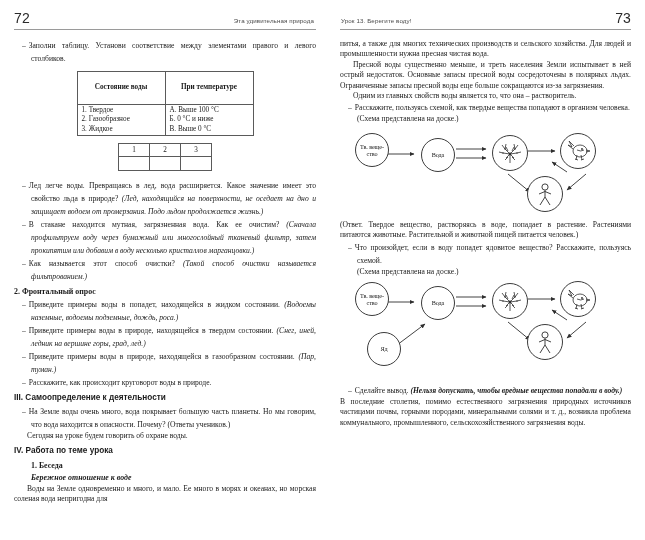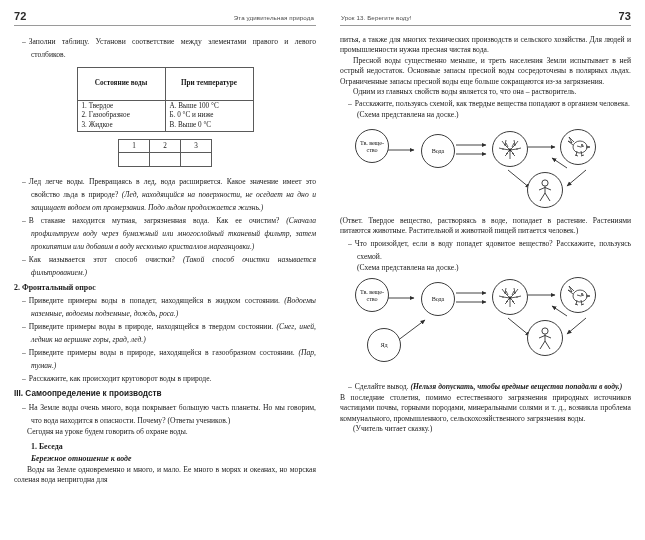--- a/index.html
+++ b/index.html
@@ -40,23 +40,22 @@
     align-items: baseline;
     font-family: "Liberation Sans", "DejaVu Sans", sans-serif;
     font-size: 6.2px;
     color: #4a4a4a;
     border-bottom: 1px solid #9a9a9a;
     padding-bottom: 3px;
     margin-bottom: 9px;
     letter-spacing: .1px;
   }
   .runhead .folio {
-    font-size: 11px;
+    font-size: 14px;
     color: #2a2a2a;
-    font-weight: bold;
   }
   .runhead .rh-title {
     flex: 1;
   }
   .rh-left .rh-title { text-align: right; padding-right: 2px;}
   .rh-right .rh-title { text-align: left; padding-left: 1px;}
   .rh-right .folio { order: 2; }
   .rh-right { }
   
   .p {
@@ -258,27 +257,28 @@
     <p class="dash-item">
       <span class="dash">–</span><span>Приведите примеры воды в природе, находящейся в твердом состоянии. </span><i>(Снег, иней, ледник на вершине горы, град, лед.)</i>
     </p>
     <p class="dash-item">
       <span class="dash">–</span><span>Приведите примеры воды в природе, находящейся в газообразном состоянии. </span><i>(Пар, туман.)</i>
     </p>
     <p class="dash-item">
       <span class="dash">–</span><span>Расскажите, как происходит круговорот воды в природе.</span>
     </p>
 
-    <div class="h-roman">III. Самоопределение к производств</div>
+    <div class="h-roman">III. Самоопределение к деятельности</div>
 
     <p class="dash-item">
       <span class="dash">–</span><span>На Земле воды очень много, вода покрывает большую часть планеты. Но мы говорим, что вода находится в опасности. Почему? </span><span>(Ответы учеников.)</span>
     </p>
     <p class="p">Сегодня на уроке будем говорить об охране воды.</p>
 
+    <div class="h-roman">IV. Работа по теме урока</div>
     <div class="h-num indent">1. Беседа</div>
     <div class="h-ital-bold">Бережное отношение к воде</div>
     <p class="p">Воды на Земле одновременно и много, и мало. Ее много в морях и океанах, но морская соленая вода непригодна для</p>
 
   </div>
 
   <div class="page page-right">
 
     <div class="runhead rh-right">
       <span class="rh-title">Урок 13. Берегите воду!</span>
@@ -429,16 +429,15 @@
           </g>
         </svg>
       </div>
     </div>
 
     <p class="dash-item">
       <span class="dash">–</span><span>Сделайте вывод. </span><i class="bolditalic">(Нельзя допускать, чтобы вредные вещества попадали в воду.)</i>
     </p>
 
     <p class="p noind">В последние столетия, помимо естественного загрязнения природных источников частицами почвы, горными породами, минеральными солями и т. д., возникла проблема коммунального, промышленного, сельскохозяйственного загрязнения воды.</p>
-    <p class="p">(Учитель читает сказку.)</p>
 
   </div>
 </div>
 
 </body></html>

